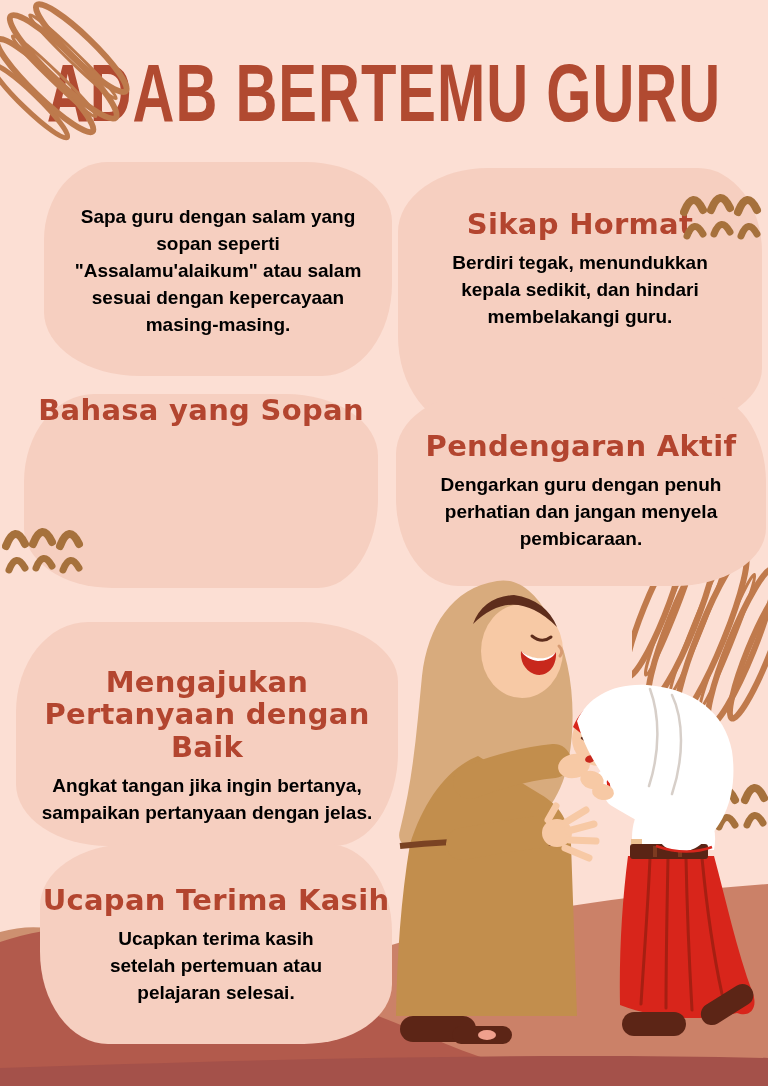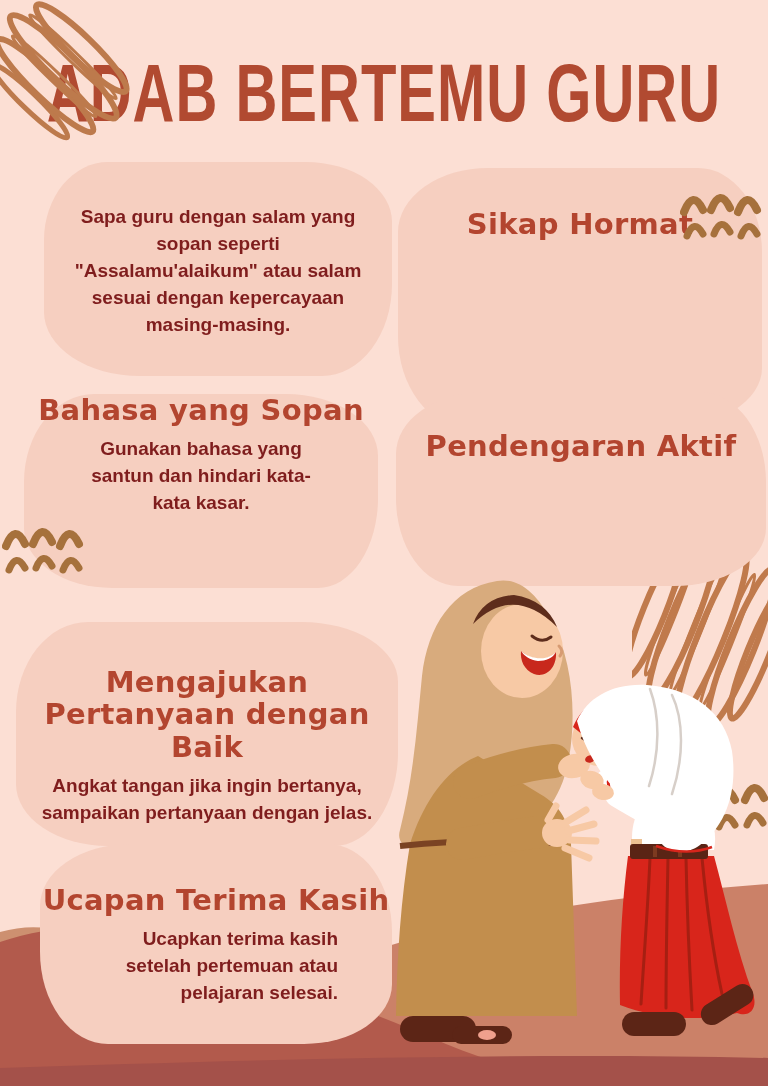--- a/index.html
+++ b/index.html
@@ -17,42 +17,42 @@
   }
   .card{
     position:absolute;background:#f6cfc0;display:flex;flex-direction:column;
     align-items:center;text-align:center;box-sizing:border-box;
   }
   .card h2{
     margin:0 0 10px 0;color:#b3452f;font-size:29px;font-weight:bold;
     letter-spacing:.3px;font-family:"DejaVu Sans",sans-serif;line-height:1.12;
   }
   .card p{
-    margin:0;color:#7f1d1d;font-size:19px;line-height:1.42;font-weight:bold;
+    margin:0;color:#000000;font-size:19px;line-height:1.42;font-weight:bold;
     font-family:"Liberation Sans",sans-serif;
   }
   .c1{left:44px;top:162px;width:348px;height:214px;padding-top:42px;
       border-radius:64px 86px 70px 96px / 78px 60px 92px 64px;}
   .c1 p{max-width:296px;}
   .c2{left:398px;top:168px;width:364px;height:260px;padding-top:40px;
       border-radius:90px 64px 96px 70px / 64px 84px 60px 92px;}
   .c2 p{max-width:280px;}
   .c3{left:24px;top:394px;width:354px;height:194px;
       border-radius:70px 92px 60px 88px / 88px 62px 90px 60px;}
   .c3 p{max-width:236px;}
   .c4{left:396px;top:392px;width:370px;height:194px;padding-top:38px;
       border-radius:88px 66px 92px 62px / 62px 90px 58px 88px;}
   .c4 p{max-width:300px;}
   .c5{left:16px;top:622px;width:382px;height:224px;padding-top:44px;
       border-radius:72px 96px 64px 92px / 90px 60px 94px 62px;}
   .c5 h2{max-width:340px;}
   .c5 p{max-width:344px;}
   .c6{left:40px;top:844px;width:352px;height:200px;padding-top:40px;
       border-radius:90px 64px 88px 68px / 62px 88px 60px 92px;}
-  .c6 p{max-width:244px;text-align:right;}
+  .c6 p{max-width:244px;}
   .z1{z-index:1;}.z2{z-index:2;}.z3{z-index:3;}.z4{z-index:4;}
 </style>
 </head>
 <body>
 
 <div class="poster">
 
   <svg class="deco z1" width="768" height="1086" viewBox="0 0 768 1086" style="left:0;top:0;">
     <path d="M290,980 C420,928 560,900 768,884 L768,1086 L290,1086 Z" fill="#cb8168"></path>
     <path d="M0,932 C36,922 68,928 96,948 C62,960 26,958 0,950 Z" fill="#cd9070"></path>
@@ -84,27 +84,28 @@
     </g>
   </svg>
 
   <div class="title">ADAB BERTEMU GURU</div>
 
   <div class="card c1 z2">
     <p>Sapa guru dengan salam yang sopan seperti "Assalamu'alaikum" atau salam sesuai dengan kepercayaan masing-masing.</p>
   </div>
   <div class="card c2 z2">
     <h2>Sikap Hormat</h2>
+    <p>Berdiri tegak, menundukkan kepala sedikit, dan hindari membelakangi guru.</p>
   </div>
   <div class="card c3 z2">
     <h2>Bahasa yang Sopan</h2>
-    <p>Gunakan bahasa yang santun dan hindari kata-kata kasar.</p>
   </div>
   <div class="card c4 z2">
     <h2>Pendengaran Aktif</h2>
+    <p>Dengarkan guru dengan penuh perhatian dan jangan menyela pembicaraan.</p>
   </div>
   <div class="card c5 z2">
     <h2>Mengajukan Pertanyaan dengan Baik</h2>
     <p>Angkat tangan jika ingin bertanya, sampaikan pertanyaan dengan jelas.</p>
   </div>
   <div class="card c6 z2">
     <h2>Ucapan Terima Kasih</h2>
     <p>Ucapkan terima kasih setelah pertemuan atau pelajaran selesai.</p>
   </div>
 

